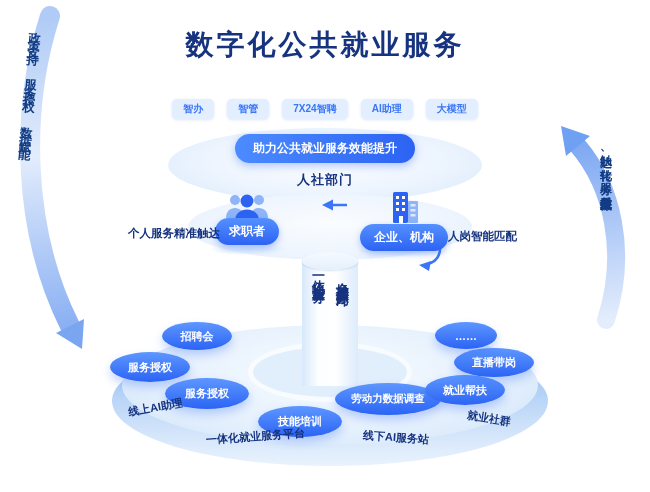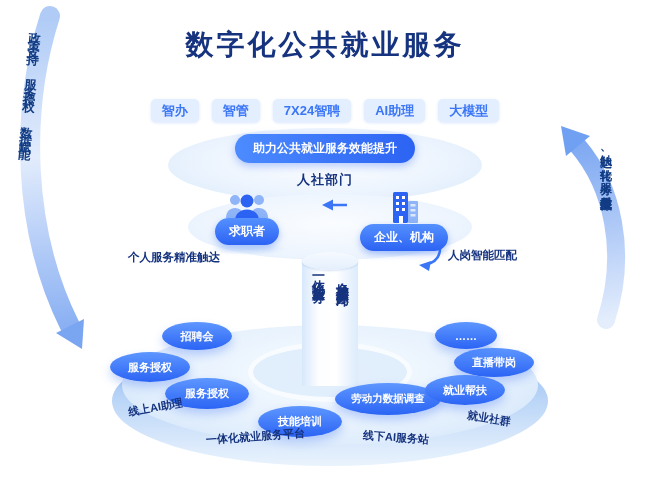--- a/index.html
+++ b/index.html
@@ -5,21 +5,21 @@
   * { margin:0; padding:0; box-sizing:border-box; }
   html,body { background:#ffffff; }
   body { font-family:"Liberation Sans","DejaVu Sans",sans-serif; }
   .stage { position:relative; width:650px; height:492px; background:#ffffff; overflow:hidden; }
   .abs { position:absolute; }
   .ellipse { border-radius:50%; }
 
   .title { left:0; right:0; top:26px; text-align:center; font-size:28px; font-weight:800; color:#16337F; letter-spacing:3px; z-index:6; }
 
   .pill-row { left:0; right:0; top:99px; display:flex; justify-content:center; gap:13px; z-index:6; }
-  .cap-pill { background:#E3EEFF; color:#3A76F6; font-size:13px; font-weight:bold; line-height:1; padding:5px 11px; border-radius:5px; box-shadow:0 1px 3px rgba(58,118,246,.18); }
+  .cap-pill { background:#E3EEFF; color:#3A76F6; font-size:10px; font-weight:bold; line-height:1; padding:5px 11px; border-radius:5px; box-shadow:0 1px 3px rgba(58,118,246,.18); }
 
   .top-ellipse { left:168px; top:128px; width:314px; height:74px; background:radial-gradient(ellipse at 50% 45%, #FDFEFF 0%, #ECF4FE 55%, #D9E9FB 100%); z-index:1; }
   .mid-ellipse { left:188px; top:194px; width:284px; height:66px; background:radial-gradient(ellipse at 50% 45%, #FAFCFF 0%, #EEF5FE 60%, #E0EDFC 100%); z-index:1; }
 
   .banner { left:50%; transform:translateX(-50%); top:134px; background:linear-gradient(90deg,#4C8BFF,#2C63F3); color:#fff; font-size:12px; font-weight:bold; padding:6px 18px; border-radius:15px; box-shadow:0 3px 8px rgba(44,99,243,.35); z-index:6; white-space:nowrap; }
   .dept { left:0; right:0; top:171px; text-align:center; color:#16337F; font-weight:bold; font-size:13px; letter-spacing:1px; z-index:6; }
 
   .actor-pill { position:absolute; background:linear-gradient(180deg,#5490FF,#2C63F3); color:#fff; font-size:12px; font-weight:bold; padding:5px 14px; border-radius:14px; box-shadow:0 3px 7px rgba(44,99,243,.35); z-index:6; white-space:nowrap; }
   .actor-shadow { background:radial-gradient(ellipse, #D5E6FA 0%, rgba(213,230,250,0) 75%); z-index:2; border-radius:50%; }
   .caption { color:#16337F; font-weight:bold; font-size:11.5px; z-index:6; white-space:nowrap; }
@@ -111,22 +111,22 @@
     </g>
     <g fill="#DCE9FC">
       <rect x="22.5" y="14" width="5" height="2.5"></rect>
         <rect x="22.5" y="19" width="5" height="2.5"></rect>
         <rect x="22.5" y="24" width="5" height="2.5"></rect>
     </g>
   </svg>
   <div class="actor-pill" style="left:360px; top:224px;font-family:Liberation Mono, monospace;">企业、机构</div>
   <div class="abs actor-shadow" style="left:358px; top:245px; width:90px; height:12px;"></div>
 
-  <div class="abs caption" style="left:128px; top:226px;margin-top:24px;">个人服务精准触达</div>
-  <div class="abs caption" style="left:448px; top:248px;text-align:right;">人岗智能匹配</div>
+  <div class="abs caption" style="left:128px; top:226px;">个人服务精准触达</div>
+  <div class="abs caption" style="left:448px; top:229px;text-align:right;">人岗智能匹配</div>
 
   <div class="abs pillar"></div>
   <div class="abs pillar-top"></div>
   <div class="abs vtext pillar-vtext" style="left:309px; top:268px;">一体化运营服务</div>
   <div class="abs vtext pillar-vtext" style="left:333px; top:272px;">全场景服务闭环</div>
 
   <div class="abs ellipse plat-outer"></div>
   <div class="abs ellipse plat-top"></div>
   <div class="abs ellipse plat-inner"></div>
 

